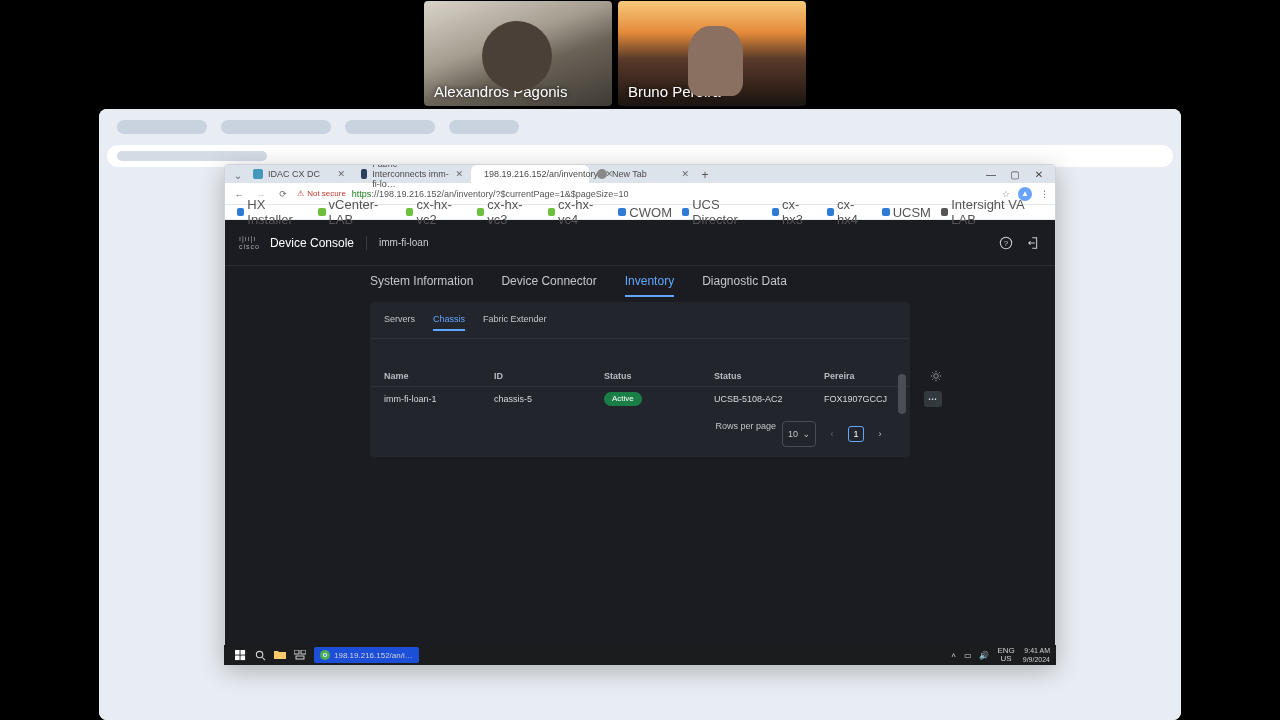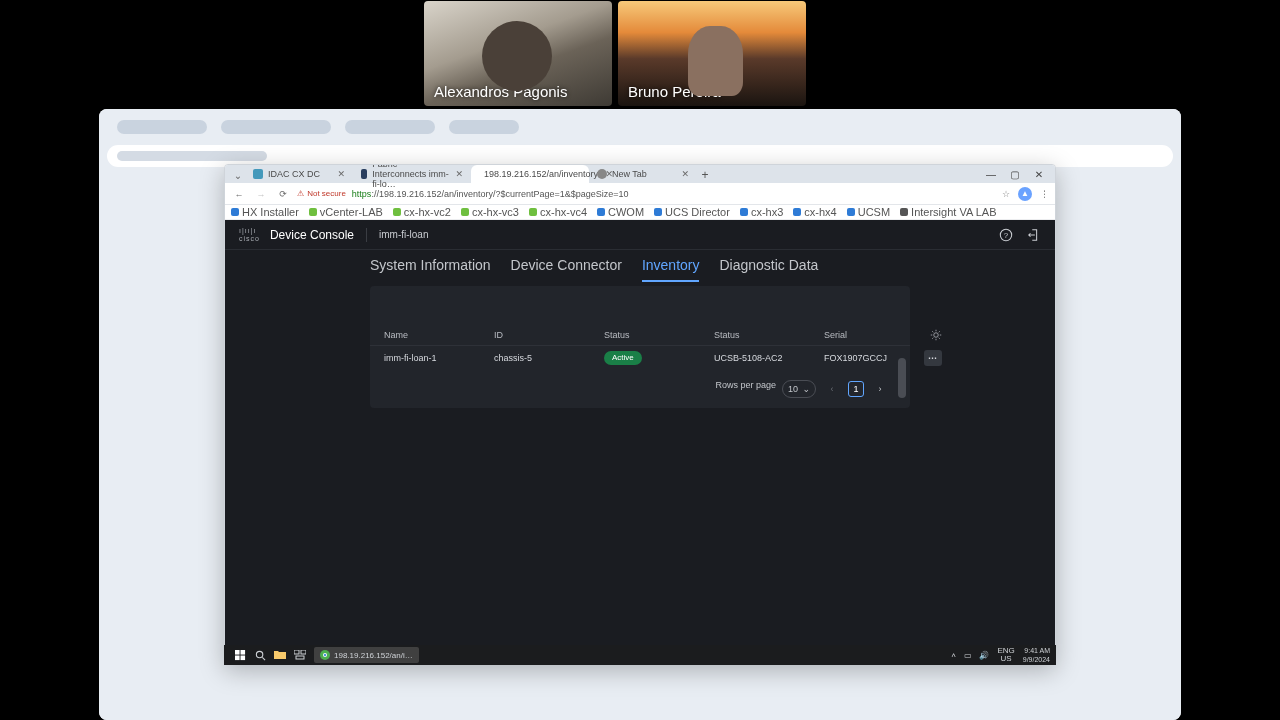--- a/index.html
+++ b/index.html
@@ -30,59 +30,59 @@
   .winctrl{position:absolute;right:4px;top:0;display:flex;gap:0}
   .wbtn{width:24px;height:18px;display:flex;align-items:center;justify-content:center;font-size:10px;color:#444;cursor:pointer}
   .addrbar{height:22px;background:#fff;border-bottom:1px solid #e3e6ea;display:flex;align-items:center;gap:6px;padding:0 6px;font-size:9px;color:#555}
   .navbtn{width:16px;height:16px;display:flex;align-items:center;justify-content:center;color:#6a6a6a;cursor:pointer;border-radius:50%}
   .notsecure{display:flex;align-items:center;gap:3px;color:#c0392b;font-size:8px}
   .url{color:#555;font-size:9px}
   .url .h{color:#1a7f1a}
   .addr-right{margin-left:auto;display:flex;align-items:center;gap:8px}
   .star{color:#888}
   .prof{width:14px;height:14px;border-radius:50%;background:#6aa2ff;display:flex;align-items:center;justify-content:center;color:#fff;font-size:8px}
-  .bookbar{height:15px;background:#fff;border-bottom:1px solid #ecedef;display:flex;align-items:center;gap:10px;padding:0 6px;font-size:11px;color:#555}
+  .bookbar{height:15px;background:#fff;border-bottom:1px solid #ecedef;display:flex;align-items:center;gap:10px;padding:0 12px;font-size:13px;color:#555}
   .bm{display:flex;align-items:center;gap:3px;cursor:pointer}
   .bmico{width:8px;height:8px;border-radius:2px}
   
   .app{height:calc(100% - 55px);background:#1a1c21;color:#c9ccd1;display:flex;flex-direction:column}
-  .apphdr{height:30px;display:flex;align-items:center;padding:0 14px;border-bottom:1px solid #2a2d33}
+  .apphdr{height:46px;display:flex;align-items:center;padding:0 14px;border-bottom:1px solid #2a2d33}
   .cisco{font-size:7px;letter-spacing:1px;color:#a7abb1;margin-right:10px;line-height:8px}
   .brand{font-size:12px;color:#fff;font-weight:500}
   .divider{width:1px;height:14px;background:#3a3d43;margin:0 12px}
   .devname{font-size:10px;color:#c9ccd1}
   .hdr-right{margin-left:auto;display:flex;gap:14px;align-items:center}
   .hicon{width:14px;height:14px;cursor:pointer;position:relative}
-  .nav2{height:30px;display:flex;align-items:center;gap:20px;padding:0 145px;font-size:14px}
+  .nav2{height:30px;display:flex;align-items:center;gap:28px;padding:0 145px;font-size:12px}
   .navitem{color:#c3c6cb;cursor:pointer;padding:8px 0;position:relative;font-weight:500}
   .navitem.active{color:#61a6ff}
   .navitem.active::after{content:"";position:absolute;left:0;right:0;bottom:-1px;height:2px;background:#61a6ff}
   .panel{margin:6px 145px 0;background:#22252b;border-radius:4px;padding:12px 0 10px;position:relative}
   .subtabs{display:flex;gap:18px;padding:0 14px 8px;border-bottom:1px solid #2e3138;font-size:9px}
   .stab{color:#c3c6cb;cursor:pointer;padding-bottom:6px;position:relative}
   .stab.active{color:#61a6ff}
   .stab.active::after{content:"";position:absolute;left:0;right:0;bottom:-1px;height:2px;background:#61a6ff}
   .table{padding:26px 0 0}
   .thead,.trow{display:grid;grid-template-columns:110px 110px 110px 110px 90px 28px;padding:0 14px;align-items:center;font-size:9px}
-  .thead{color:#b9bcc2;height:22px;border-bottom:1px solid #2e3138;font-weight:400}
+  .thead{color:#b9bcc2;height:22px;border-bottom:1px solid #2e3138;font-weight:700}
   .trow{height:24px;color:#d6d9de;border-bottom:1px solid transparent}
   .gear{width:12px;height:12px;justify-self:end;cursor:pointer}
   .badge{display:inline-flex;align-items:center;height:14px;padding:0 8px;border-radius:8px;background:#1a7f47;color:#fff;font-size:8px}
   .ellipsis{width:18px;height:16px;background:#34383f;border-radius:3px;display:flex;align-items:center;justify-content:center;cursor:pointer;justify-self:end;font-weight:bold;letter-spacing:1px}
   .scrollhint{position:absolute;right:4px;top:72px;width:8px;height:40px;background:#4a4d54;border-radius:4px}
   .pager{display:flex;align-items:center;justify-content:flex-end;gap:8px;padding:10px 22px 0;font-size:9px;color:#c3c6cb}
   .rpp{display:flex;align-items:flex-start;gap:6px}
-  .select{width:34px;height:18px;border:1px solid #4a4d54;border-radius:9px;display:flex;align-items:center;justify-content:space-between;padding:0 5px;cursor:pointer}
+  .select{width:34px;height:26px;border:1px solid #4a4d54;border-radius:4px;display:flex;align-items:center;justify-content:space-between;padding:0 5px;cursor:pointer}
   .pbtn{width:16px;height:16px;display:flex;align-items:center;justify-content:center;color:#6a6d74;cursor:pointer}
   .pbtn.enabled{color:#c9ccd1}
   .pnum{width:16px;height:16px;border:1px solid #61a6ff;border-radius:3px;display:flex;align-items:center;justify-content:center;color:#fff;font-size:9px}
   
   .taskbar{position:absolute;left:224px;top:645px;width:832px;height:20px;background:#1b1c1e;display:flex;align-items:center;padding:0 6px;font-size:8px;color:#cfd2d6}
   .tbtn{width:20px;height:20px;display:flex;align-items:center;justify-content:center;cursor:pointer}
-  .tapp{height:16px;padding:0 6px;display:flex;align-items:center;gap:4px;background:#404040;border-radius:2px;font-size:8px;margin-left:4px}
+  .tapp{height:16px;padding:0 6px;display:flex;align-items:center;gap:4px;background:#1d4ed8;border-radius:2px;font-size:8px;margin-left:4px}
   .tray{margin-left:auto;display:flex;align-items:center;gap:8px}
   .clock{text-align:right;line-height:9px;font-size:7px}
   svg{display:block}
 </style>
 </head>
 <body>
 
 <div class="video-strip">
   <div class="vthumb v1">
     <div class="name">Alexandros Pagonis</div>
@@ -225,27 +225,32 @@
         </div>
       </div>
     </div>
     <div class="nav2" id="mainnav">
         <div class="navitem">System Information</div>
         <div class="navitem">Device Connector</div>
         <div class="navitem active">Inventory</div>
         <div class="navitem">Diagnostic Data</div>
       </div>
     <div class="panel">
+      <div class="subtabs" id="subtabs">
+          <div class="stab">Servers</div>
+          <div class="stab active">Chassis</div>
+          <div class="stab">Fabric Extender</div>
+        </div>
       <div class="table">
         <div class="thead">
           <div>Name</div>
           <div>ID</div>
           <div>Status</div>
           <div>Status</div>
-          <div>Serial</div>
+          <div>Pereira</div>
           <div class="gear">
             <svg viewBox="0 0 16 16" width="12" height="12">
                 <circle cx="8" cy="8" r="3" fill="none" stroke="#9fa3a9" stroke-width="1.2"></circle>
                 <path d="M8 1v2M8 13v2M1 8h2M13 8h2M3 3l1.4 1.4M11.6 11.6L13 13M3 13l1.4-1.4M11.6 4.4L13 3" stroke="#9fa3a9" stroke-width="1.2"></path>
               </svg>
           </div>
         </div>
         <div class="trow">
           <div>imm-fi-loan-1</div>
           <div>chassis-5</div>

